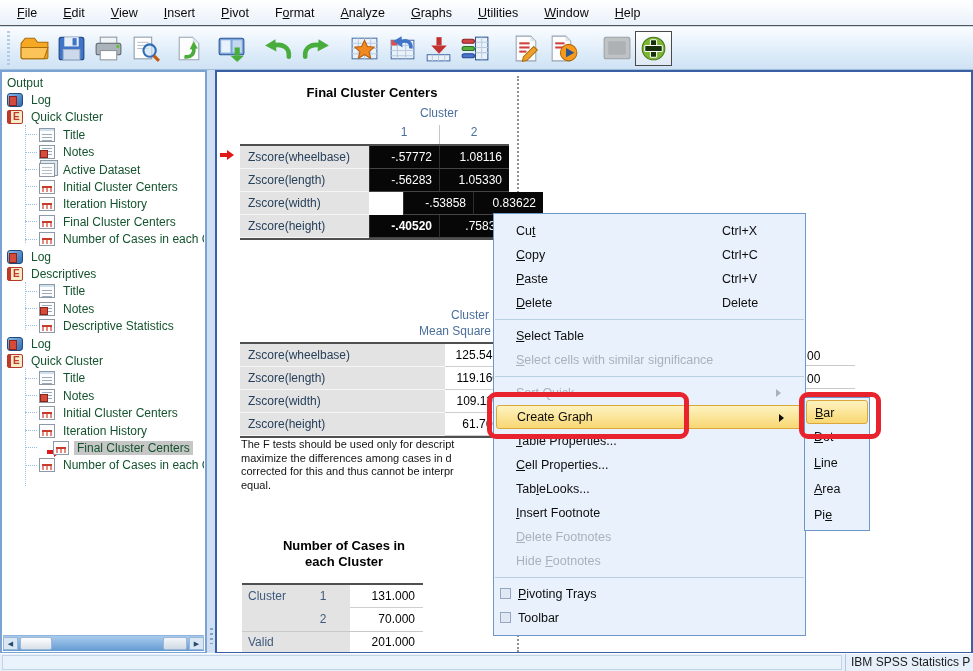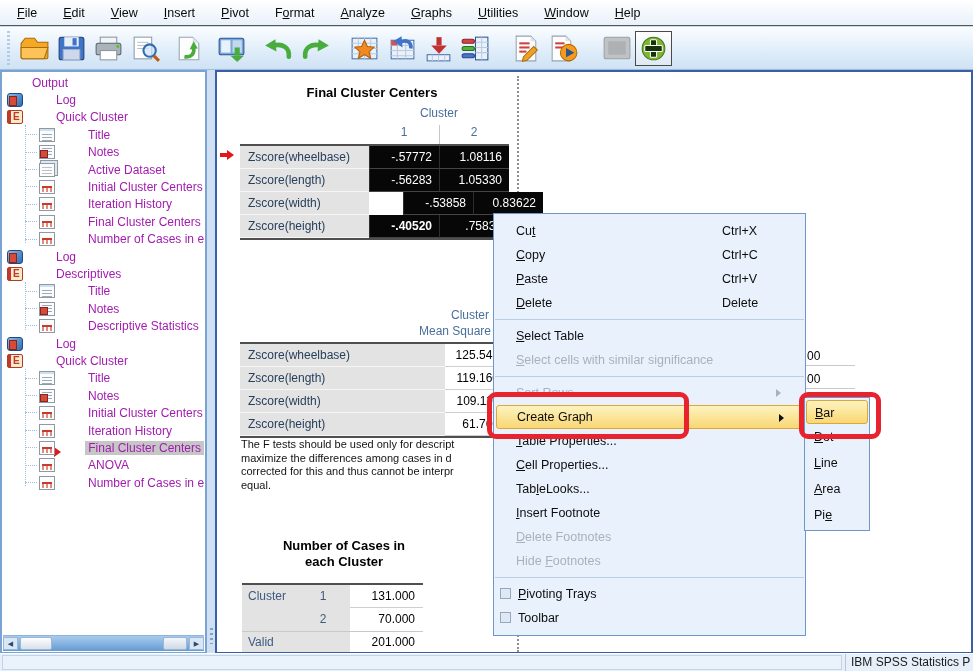--- a/index.html
+++ b/index.html
@@ -23,21 +23,21 @@
 
   
   .content{position:absolute;top:70px;left:0;right:0;bottom:17px;}
   .sidebar{position:absolute;left:0;top:0;bottom:0;width:207px;background:#ffffff;
     border:2px solid #7aa3d4;box-sizing:border-box;}
   .tree{position:absolute;left:0;top:2px;right:1px;bottom:16px;overflow:hidden;font-size:12px;}
   .tree-row{position:relative;height:17.4px;display:flex;align-items:center;white-space:nowrap;}
   .lvl0{padding-left:2px}.lvl1{padding-left:5px}.lvl2{padding-left:37px}
   .lvl2::before{content:"";position:absolute;left:23px;top:8px;width:12px;border-top:1px dotted #9cc0e4;}
   .tree-vline{position:absolute;border-left:1px dotted #9cc0e4;left:23px;width:0;}
-  .tree-label{padding:0 3px;color:#a21caf;margin-left:25px;}
+  .tree-label{padding:0 3px;color:#14532d;}
   .tree-label.selected{background:#c6c6c6;}
   .tree-arrow{position:absolute;left:8px;top:4px;}
 
   
   .ti{width:16px;height:14px;position:relative;flex:none;margin-right:5px;box-sizing:border-box;}
   .t-log{background:linear-gradient(135deg,#8db9e8,#2e6db4);border:1px solid #1d4a80;border-radius:3px;}
   .t-log::after{content:"";position:absolute;left:1px;top:2px;width:6px;height:8px;background:#d64a3a;border:1px solid #8a2418;}
   .t-procedure{background:#f7ecc9;border:1px solid #b23a2a;border-radius:2px;}
   .t-procedure::before{content:"";position:absolute;left:0;top:0;bottom:0;width:3px;background:#c0392b;}
   .t-procedure::after{content:"E";position:absolute;left:5px;top:0;font:bold 10px/12px "Liberation Sans",sans-serif;color:#c0392b;}
@@ -373,24 +373,20 @@
             <span class="ti t-table"></span>
             <span class="tree-label">Iteration History</span>
           </div>
           <div class="tree-row lvl2">
             <span class="red-arrow tree-arrow"></span>
             <span class="ti t-table"></span>
             <span class="tree-label selected">Final Cluster Centers</span>
           </div>
           <div class="tree-row lvl2">
             <span class="ti t-table"></span>
-            <span class="tree-label">ANOVA</span>
-          </div>
-          <div class="tree-row lvl2">
-            <span class="ti t-table"></span>
             <span class="tree-label">Number of Cases in each C</span>
           </div>
           <div class="tree-vline" style="top: 51.2px; height: 117.4px;"></div>
           <div class="tree-vline" style="top: 207.8px; height: 47.8px;"></div>
           <div class="tree-vline" style="top: 294.8px; height: 117.4px;"></div>
         </div>
       <div class="hscroll">
         <div class="hs-btn left"></div>
         <div class="hs-thumb"></div>
         <div class="hs-space"></div>
@@ -498,21 +494,21 @@
 
   <div class="cmenu">
       <div class="cm-item"><span>Cu<u>t</u></span><span class="cm-shortcut">Ctrl+X</span></div>
       <div class="cm-item"><span><u>C</u>opy</span><span class="cm-shortcut">Ctrl+C</span></div>
       <div class="cm-item"><span><u>P</u>aste</span><span class="cm-shortcut">Ctrl+V</span></div>
       <div class="cm-item"><span><u>D</u>elete</span><span class="cm-shortcut">Delete</span></div>
       <div class="cm-sep"></div>
       <div class="cm-item"><span><u>S</u>elect Table</span></div>
       <div class="cm-item disabled"><span><u>S</u>elect cells with similar significance</span></div>
       <div class="cm-sep"></div>
-      <div class="cm-item disabled"><span>Sort Rows</span><span class="cm-arrowspan"></span></div>
+      <div class="cm-item disabled"><span>Sort Quick</span><span class="cm-arrowspan"></span></div>
       <div class="cm-item highlight"><span>Create Graph</span><span class="cm-arrowspan"></span></div>
       <div class="cm-item"><span><u>T</u>able Properties...</span></div>
       <div class="cm-item"><span><u>C</u>ell Properties...</span></div>
       <div class="cm-item"><span>Tab<u>l</u>eLooks...</span></div>
       <div class="cm-item"><span><u>I</u>nsert Footnote</span></div>
       <div class="cm-item disabled"><span><u>D</u>elete Footnotes</span></div>
       <div class="cm-item disabled"><span>Hide <u>F</u>ootnotes</span></div>
       <div class="cm-sep"></div>
       <div class="cm-item checkbox"><span class="cm-check"></span><span><u>P</u>ivoting Trays</span></div>
       <div class="cm-item checkbox"><span class="cm-check"></span><span>Toolbar</span></div>

